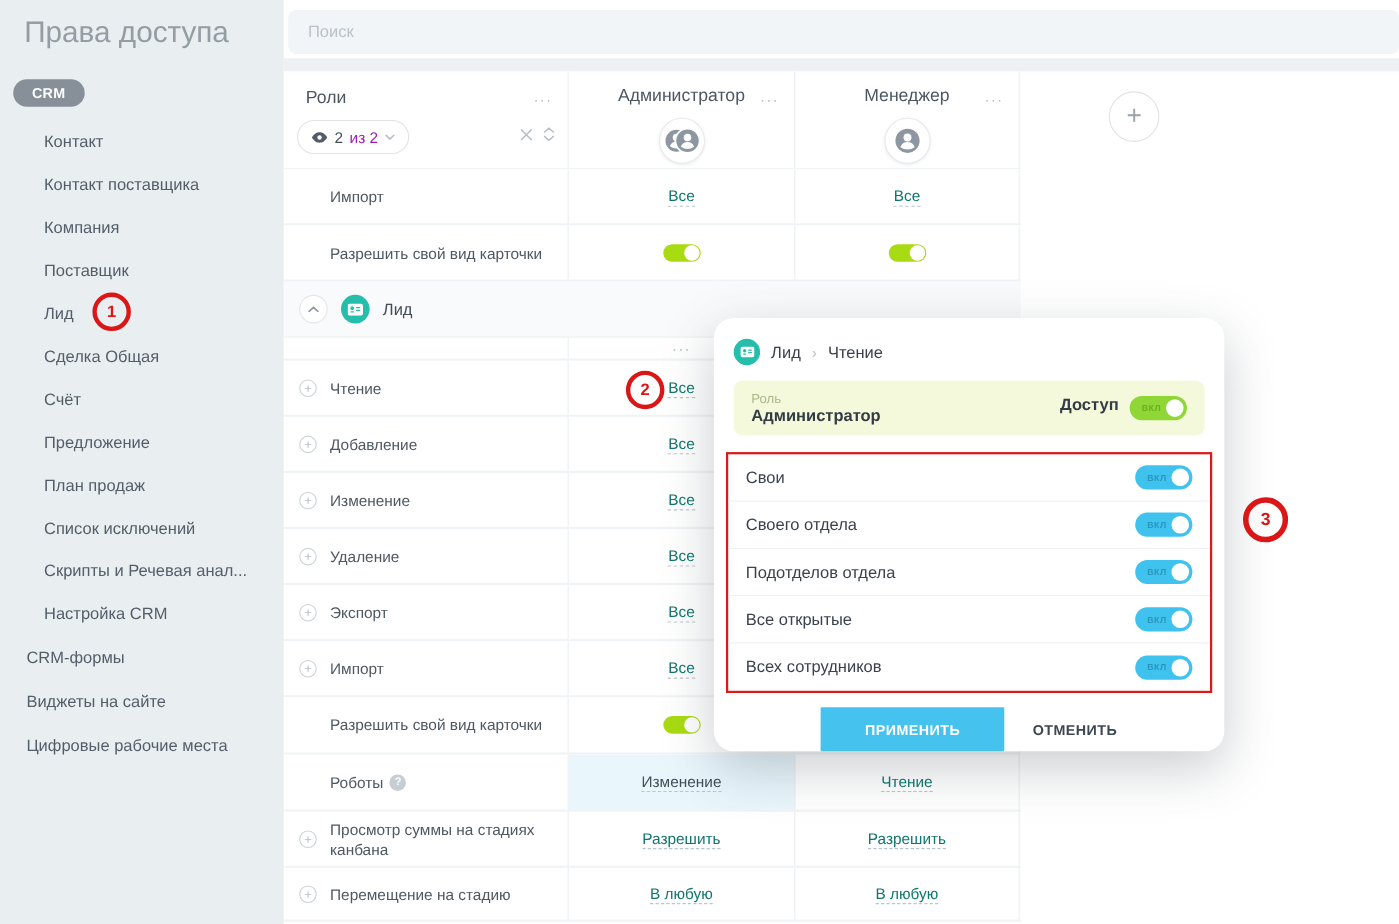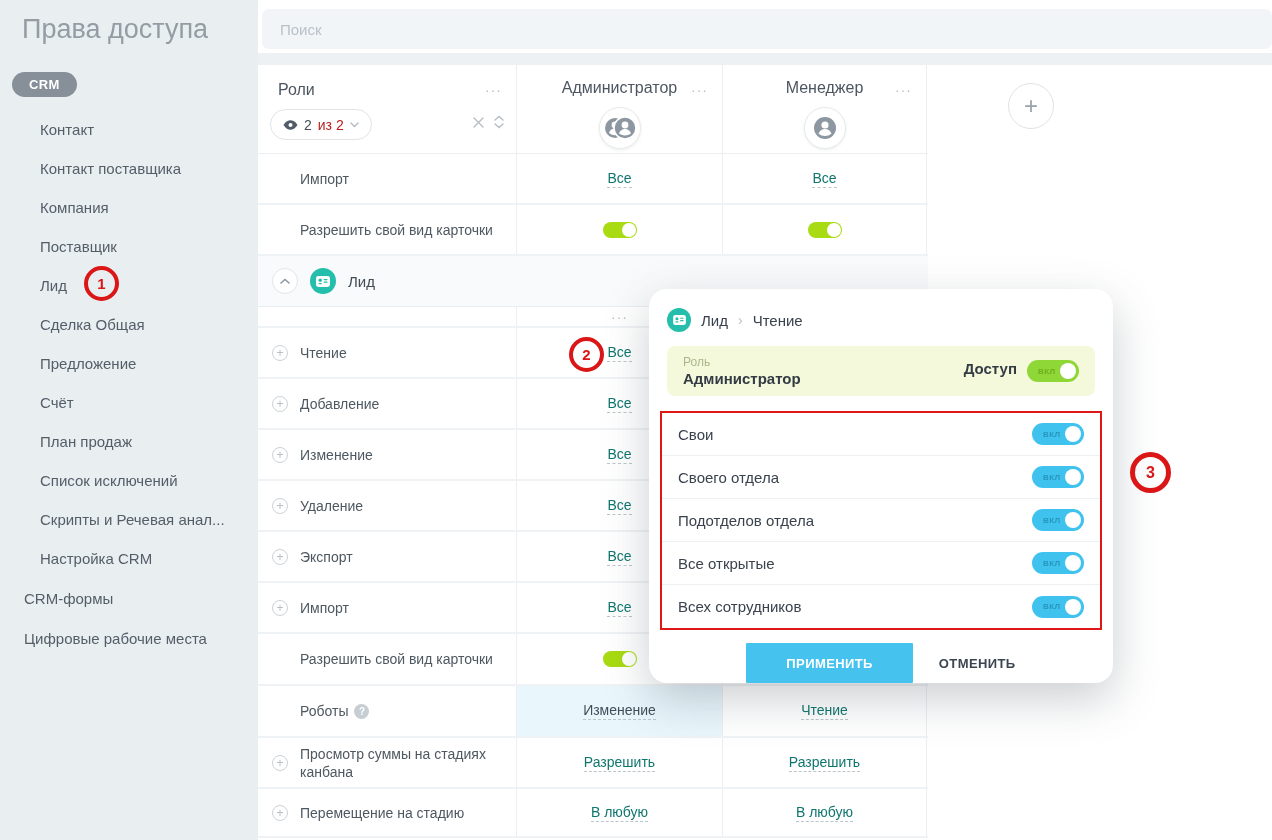--- a/index.html
+++ b/index.html
@@ -32,21 +32,21 @@
   .c2 { width:206px; border-right:1px solid #eceff1; display:flex; align-items:center; justify-content:center; position:relative; }
   .c3 { width:204px; border-right:1px solid #eceff1; display:flex; align-items:center; justify-content:center; position:relative; }
 
   .hrow { height:89px; border-bottom:1px solid #eceff1; }
   .hrole-title { position:absolute; left:20px; top:16px; font-size:16px; color:#4c5660; }
   .dots { color:#b9c0c7; font-size:14px; letter-spacing:1px; cursor:pointer; line-height:1; }
   .h-dots { position:absolute; right:14px; top:18px; }
   .filter-pill { position:absolute; left:12px; top:44px; height:31px; display:inline-flex; align-items:center; gap:6px;
                  border:1px solid #e0e4e7; border-radius:16px; background:#fff; padding:0 12px; cursor:pointer; }
   .filter-pill .cnt { font-size:14px; color:#454f59; }
-  .filter-pill .of  { font-size:14px; color:#b91c1c; }
+  .filter-pill .of  { font-size:14px; color:#a21caf; }
   .hcol-title { position:absolute; top:14px; width:100%; text-align:center; font-size:16px; color:#4c5660; }
   .avatar-wrap { position:absolute; top:42px; left:50%; transform:translateX(-50%); width:42px; height:42px; border-radius:50%;
                  background:#fff; border:1px solid #e7eaed; box-shadow:0 1px 3px rgba(90,100,110,.12);
                  display:flex; align-items:center; justify-content:center; }
   .hdr-util { position:absolute; right:12px; top:50px; display:flex; gap:10px; align-items:center; }
 
   .row { height:51px; }
   .row-label { display:flex; align-items:center; height:100%; padding-left:42px; font-size:14px; color:#4e5861; position:relative; line-height:18px; }
   .plus-ico { position:absolute; left:14px; top:50%; margin-top:-8px; width:16px; height:16px; border:1px solid #ccd3d8; border-radius:50%;
               color:#b7bfc6; font-size:12px; line-height:14px; text-align:center; background:#fff; }
@@ -117,29 +117,30 @@
   <aside class="sidebar">
     <div class="sb-title">Права доступа</div>
     <div class="crm-badge">CRM</div>
     <ul class="sb-list">
       <li>Контакт</li>
       <li>Контакт поставщика</li>
       <li>Компания</li>
       <li>Поставщик</li>
       <li>Лид</li>
       <li>Сделка Общая</li>
+      <li>Счёт</li>
       <li>Предложение</li>
-      <li>Счёт</li>
       <li>План продаж</li>
       <li>Список исключений</li>
       <li>Скрипты и Речевая анал...</li>
       <li>Настройка CRM</li>
     </ul>
     <ul class="sb-root">
       <li>CRM-формы</li>
+      <li>Виджеты на сайте</li>
       <li>Цифровые рабочие места</li>
     </ul>
   </aside>
 
   <div class="search-strip"></div>
   <div class="search-band"></div>
   <input class="search-input" type="text" placeholder="Поиск" style="">
 
   <div class="grid">
 

